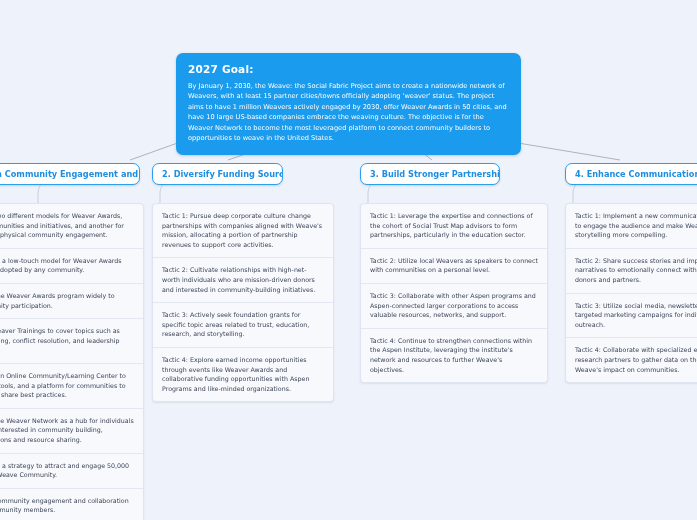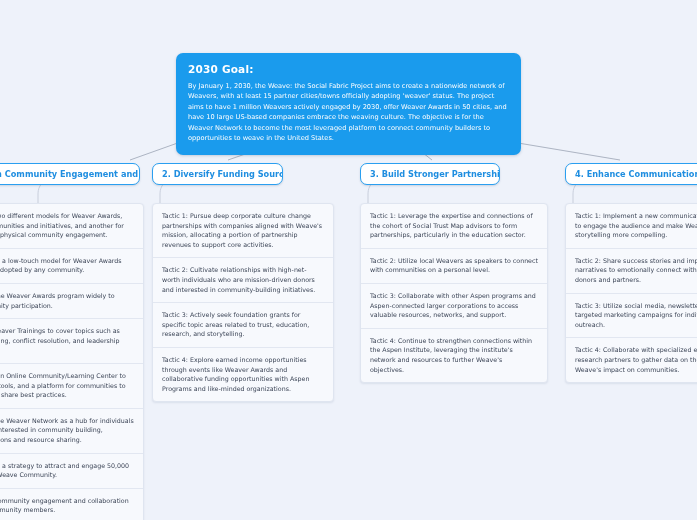--- a/index.html
+++ b/index.html
@@ -127,21 +127,21 @@
     <path d="M 300 135 L 228 160" fill="none" stroke="#9aa3b4" stroke-width="0.8"></path>
     <path d="M 400 135 L 432 160" fill="none" stroke="#9aa3b4" stroke-width="0.8"></path>
     <path d="M 470 135 L 620 160" fill="none" stroke="#9aa3b4" stroke-width="0.8"></path>
     <path d="M 44 180 C 38 188 38 190 38 196 L 38 470" fill="none" stroke="#c3cad8" stroke-width="0.9"></path>
     <path d="M 166 180 C 160 188 160 190 160 196 L 160 312" fill="none" stroke="#c3cad8" stroke-width="0.9"></path>
     <path d="M 374 180 C 368 188 368 190 368 196 L 368 312" fill="none" stroke="#c3cad8" stroke-width="0.9"></path>
     <path d="M 579 180 C 573 188 573 190 573 196 L 573 312" fill="none" stroke="#c3cad8" stroke-width="0.9"></path>
   </svg>
 
   <div class="goal-card">
-    <div class="goal-title">2030 Goal:</div>
+    <div class="goal-title">2027 Goal:</div>
     <div class="goal-body">By January 1, 2030, the Weave: the Social Fabric Project aims to create a nationwide network of Weavers, with at least 15 partner cities/towns officially adopting 'weaver' status. The project aims to have 1 million Weavers actively engaged by 2030, offer Weaver Awards in 50 cities, and have 10 large US-based companies embrace the weaving culture. The objective is for the Weaver Network to become the most leveraged platform to connect community builders to opportunities to weave in the United States.</div>
   </div>
 
   <div class="branch" id="branch-1">
     <div class="branch-header">1. Strengthen Community Engagement and Participation:</div>
     <div class="branch-body">
       <div class="tactic">Tactic 1: Develop two different models for Weaver Awards, one for online communities and initiatives, and another for local in-person and physical community engagement.</div>
       <div class="tactic">Tactic 2: Implement a low-touch model for Weaver Awards that can be easily adopted by any community.</div>
       <div class="tactic">Tactic 3: Promote the Weaver Awards program widely to encourage community participation.</div>
       <div class="tactic">Tactic 4: Expand Weaver Trainings to cover topics such as community organizing, conflict resolution, and leadership development.</div>

